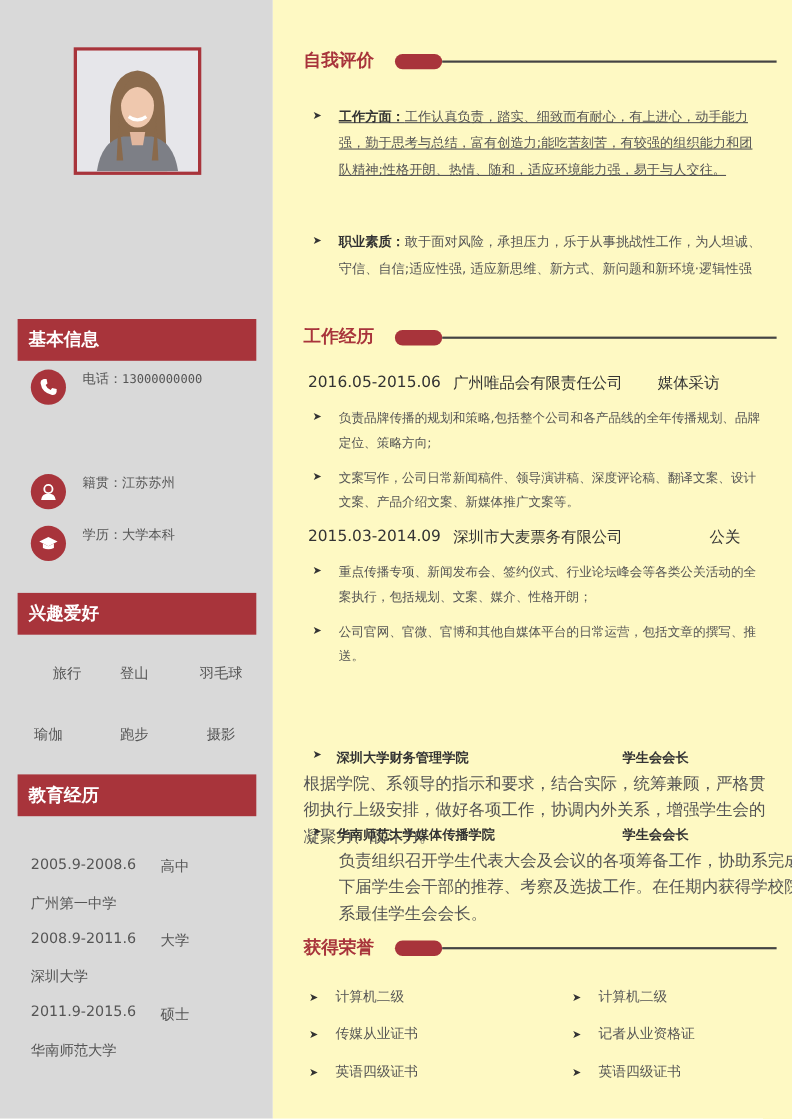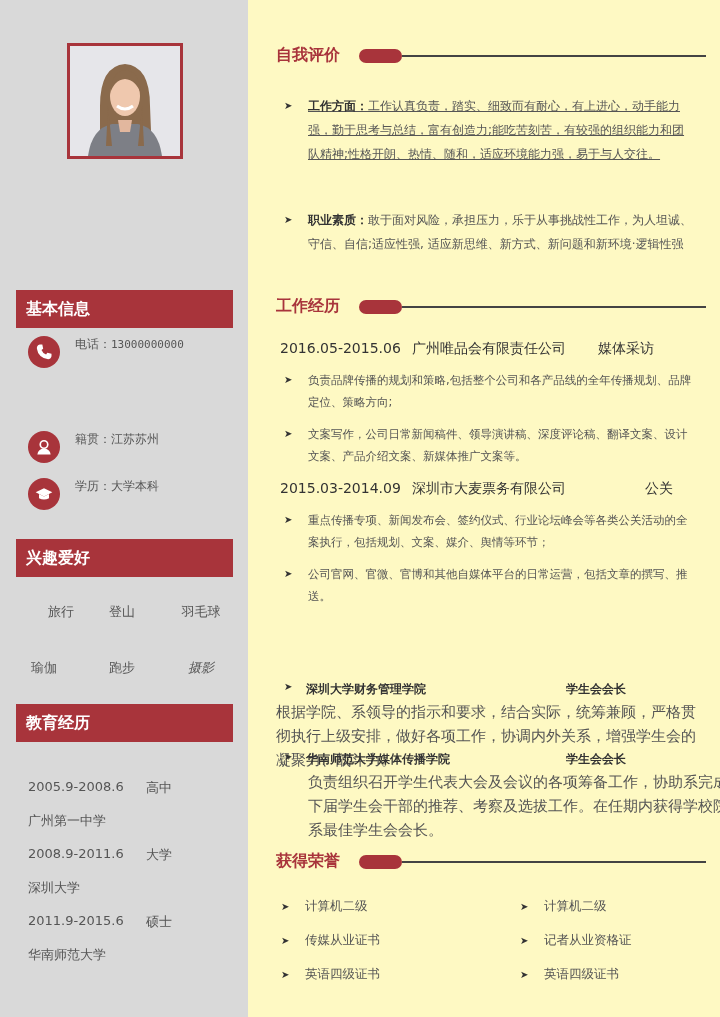--- a/index.html
+++ b/index.html
@@ -108,21 +108,21 @@
       <span>籍贯：</span><span>江苏苏州</span>
     </div>
   </div>
 
   <div class="side-head" style="top:539px;">兴趣爱好</div>
   <div class="hobby" style="left:14px; top:603px;text-align:right;">旅行</div>
   <div class="hobby" style="left:92px; top:603px;">登山</div>
   <div class="hobby" style="left:171px; top:603px;">羽毛球</div>
   <div class="hobby" style="left:14px; top:659px;">瑜伽</div>
   <div class="hobby" style="left:92px; top:659px;">跑步</div>
-  <div class="hobby" style="left:171px; top:659px;font-style:italic;">摄影</div>
+  <div class="hobby" style="left:171px; top:659px;">摄影</div>
 
   <div class="side-head" style="top:704px;">教育经历</div>
 
   <div class="edu-line" style="top:779px;">2005.9-2008.6</div>
   <div class="edu-degree" style="top:779px;">高中</div>
   <div class="edu-line" style="top:812px;">广州第一中学</div>
 
   <div class="edu-line" style="top:846px;">2008.9-2011.6</div>
   <div class="edu-degree" style="top:846px;">大学</div>
   <div class="edu-line" style="top:879px;">深圳大学</div>
@@ -174,21 +174,21 @@
     <span class="txt">文案写作，公司日常新闻稿件、领导演讲稿、深度评论稿、翻译文案、设计文案、产品介绍文案、新媒体推广文案等。</span>
   </div>
 
   <div class="job-head" style="top:480px;">
     <span style="left:0;">2015.03-2014.09</span>
     <span style="left:132px;">深圳市大麦票务有限公司</span>
     <span style="left:320px;margin-left:45px;">公关</span>
   </div>
   <div class="bullet-row" style="top:509px;">
     <span class="arrow">➤</span>
-    <span class="txt">重点传播专项、新闻发布会、签约仪式、行业论坛峰会等各类公关活动的全案执行，包括规划、文案、媒介、舆情等环节；</span>
+    <span class="txt">重点传播专项、新闻发布会、签约仪式、行业论坛峰会等各类公关活动的全案执行，包括规划、文案、媒介、性格开朗；</span>
   </div>
   <div class="bullet-row" style="top:563px;">
     <span class="arrow">➤</span>
     <span class="txt">公司官网、官微、官博和其他自媒体平台的日常运营，包括文章的撰写、推送。</span>
   </div>
 
 
   <div class="campus-head" style="top:681px;">
     <span style="left:0;" class="arrow">➤</span>
     <span style="left:22px;">深圳大学财务管理学院</span>

